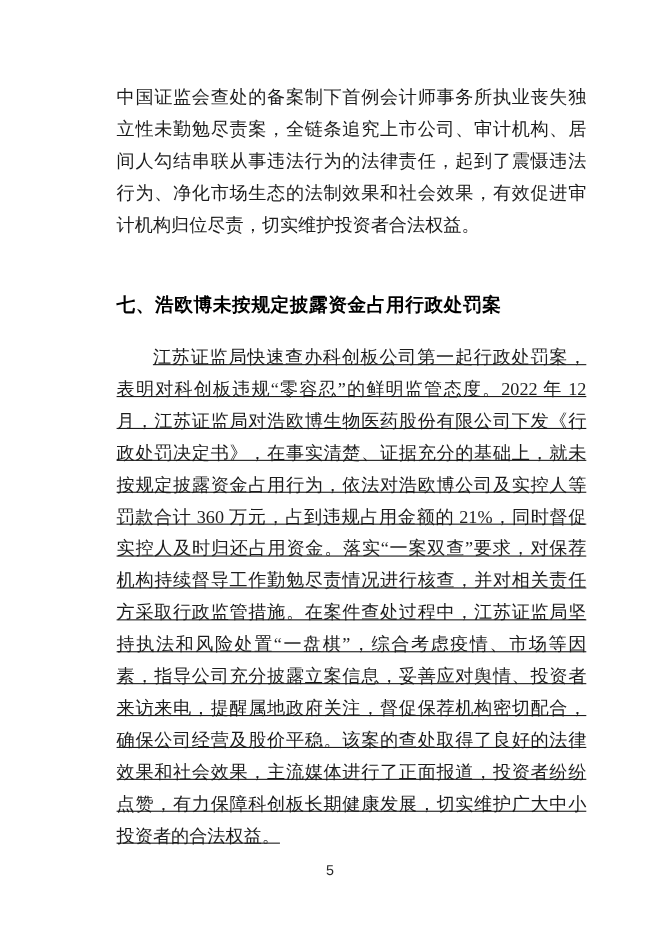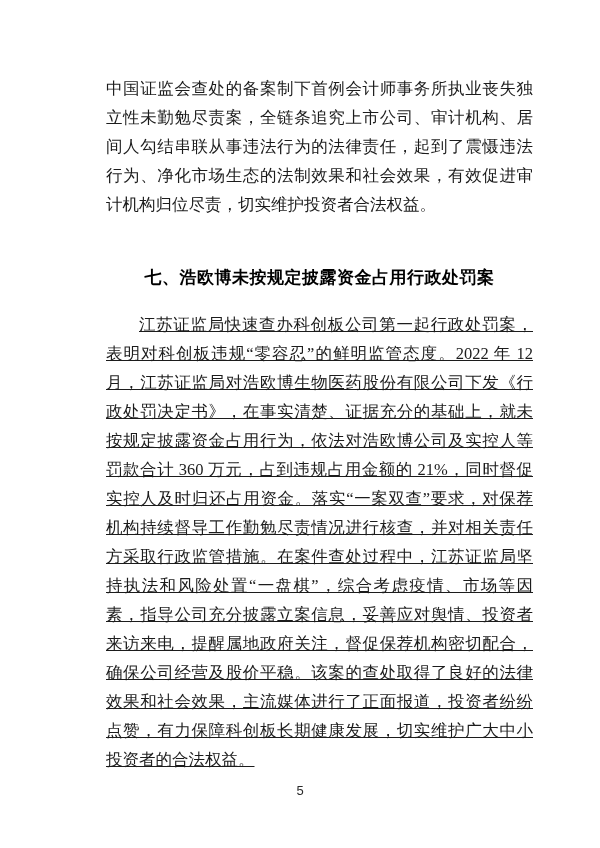--- a/index.html
+++ b/index.html
@@ -35,21 +35,21 @@
     text-indent: 2em;
     text-decoration: underline;
   }
   .section-heading {
     margin: 45px 0 19px 0;
     font-family: "Liberation Sans", "DejaVu Sans", sans-serif;
     font-weight: bold;
     font-size: 17px;
     line-height: 27px;
     color: #000000;
-    text-align: center;
+    text-align: left;
     letter-spacing: 0.5px;
   }
   .page-number {
     position: absolute;
     left: 0;
     right: 0;
     top: 783px;
     text-align: center;
     font-family: "Liberation Sans", "DejaVu Sans", sans-serif;
     font-size: 13px;

